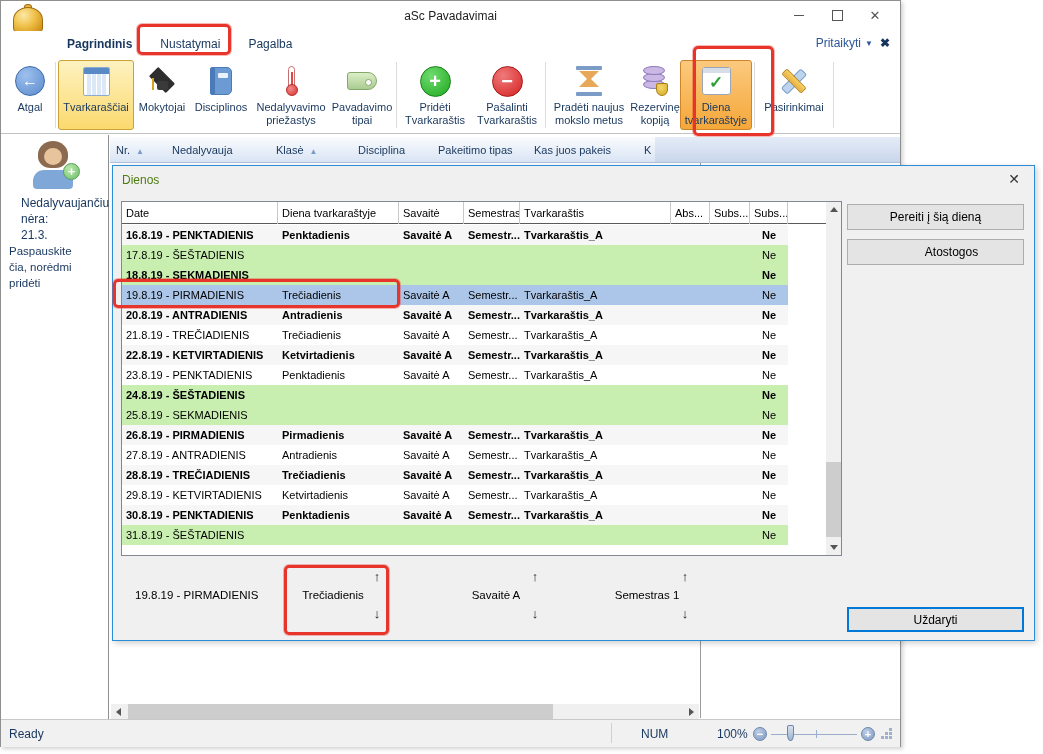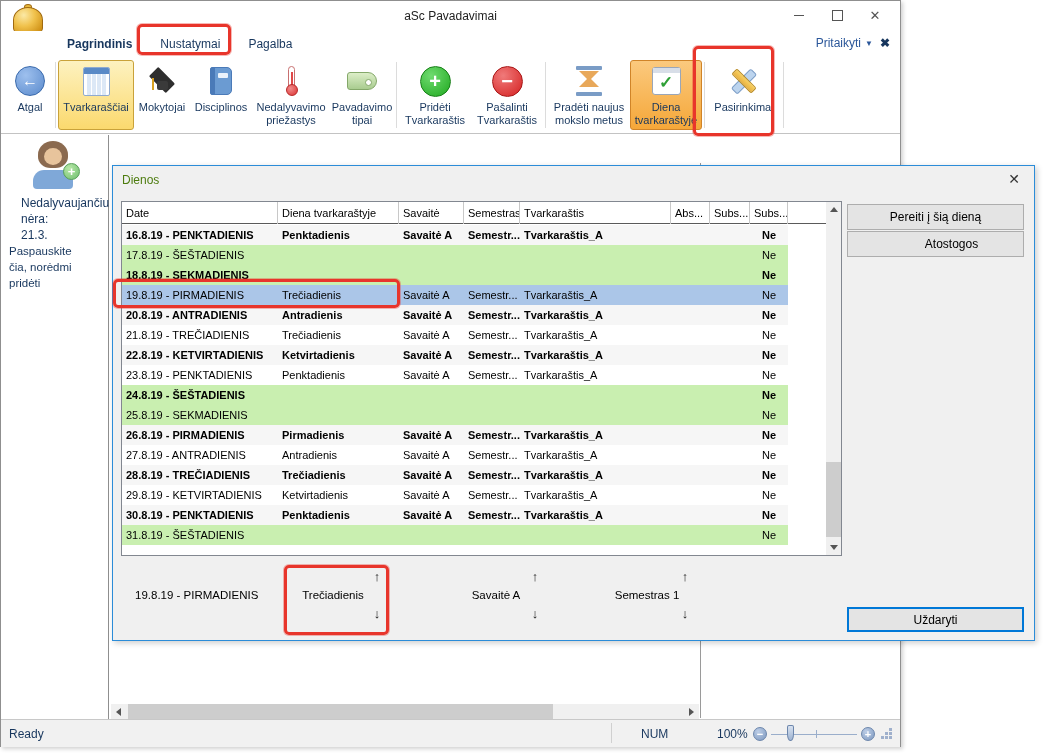--- a/index.html
+++ b/index.html
@@ -165,21 +165,21 @@
 
   .vscroll { position:absolute; right:0; top:0; width:15px; height:353px; background:#F0F0F0; }
   .vs-btn { position:absolute; left:0; width:15px; height:15px; display:flex; align-items:center; justify-content:center; }
   .vs-up { top:0; } .vs-down { bottom:0; }
   .tri-u { width:0;height:0;border-left:4px solid transparent;border-right:4px solid transparent;border-bottom:5px solid #555; }
   .tri-d { width:0;height:0;border-left:4px solid transparent;border-right:4px solid transparent;border-top:5px solid #555; }
   .vs-thumb { position:absolute; left:0; top:260px; width:15px; height:75px; background:#CDCDCD; }
 
   .side-btn { position:absolute; left:734px; width:177px; height:26px; background:#E4E4E4; border:1px solid #ADADAD;
               display:flex; align-items:center; justify-content:center; font-size:12px; color:#000; }
-  .btn-goto { top:38px; } .btn-holiday { top:65px;padding-left:32px; }
+  .btn-goto { top:38px; } .btn-holiday { top:73px;padding-left:32px; }
   .btn-close { position:absolute; left:734px; top:441px; width:177px; height:25px; background:#E4E4E4;
                border:2px solid #0078D7; display:flex; align-items:center; justify-content:center; font-size:12px; }
 
   .f-label { position:absolute; left:22px; top:423px; font-size:11.5px; }
   .f-val { position:absolute; top:423px; font-size:11.5px; text-align:center; }
   .fv-day { left:178px; width:84px; }
   .fv-week { left:348px; width:70px; }
   .fv-term { left:492px; width:84px; }
   .f-arrows { position:absolute; width:16px; }
   .fa-day { left:256px; } .fa-week { left:414px; } .fa-term { left:564px; }
@@ -291,20 +291,31 @@
       <div class="rbtn" style="width:82px;">
         <div class="ric">
             <div class="ic-hourglass">
               <div class="bar"></div>
               <div class="tri-t"></div>
               <div class="tri-b"></div>
               <div class="bar b"></div>
             </div>
           </div>
         <div class="rlabel">Pradėti naujus mokslo metus</div>
+      </div>
+      <div class="rbtn" style="width:50px;">
+        <div class="ric">
+            <div class="ic-db">
+              <div class="disk d3"></div>
+              <div class="disk d2"></div>
+              <div class="disk d1"></div>
+              <div class="shield"></div>
+            </div>
+          </div>
+        <div class="rlabel">Rezervinę kopiją</div>
       </div>
       <div class="rbtn sel-orange" style="width:72px;">
         <div class="ric">
             <div class="ic-daycheck"></div>
           </div>
         <div class="rlabel">Diena tvarkaraštyje</div>
       </div>
       <div class="rsep"></div>
       <div class="rbtn" style="width:74px;">
         <div class="ric">
@@ -332,20 +343,30 @@
           <div>21.3.</div>
         </div>
         <div class="side-hint">
           <div>Paspauskite</div>
           <div>čia, norėdmi</div>
           <div>pridėti</div>
         </div>
       </div>
 
       <div class="content">
+        <div class="bg-header">
+          <div class="dark-seg"></div>
+          <div class="bh" style="width:56px;"><span>Nr.</span><span class="sort">▲</span></div>
+          <div class="bh" style="width:104px;">Nedalyvauja</div>
+          <div class="bh" style="width:82px;"><span>Klasė</span><span class="sort">▲</span></div>
+          <div class="bh" style="width:80px;">Disciplina</div>
+          <div class="bh" style="width:96px;">Pakeitimo tipas</div>
+          <div class="bh" style="width:110px;">Kas juos pakeis</div>
+          <div class="bh">K</div>
+        </div>
         <div class="bg-body"></div>
         <div class="right-pane"></div>
         <div class="hscroll">
           <div class="hs-btn">
               <div class="tri-l"></div>
             </div>
           <div class="hs-thumb"></div>
           <div class="hs-track-rest"></div>
           <div class="hs-btn">
               <div class="tri-r"></div>

